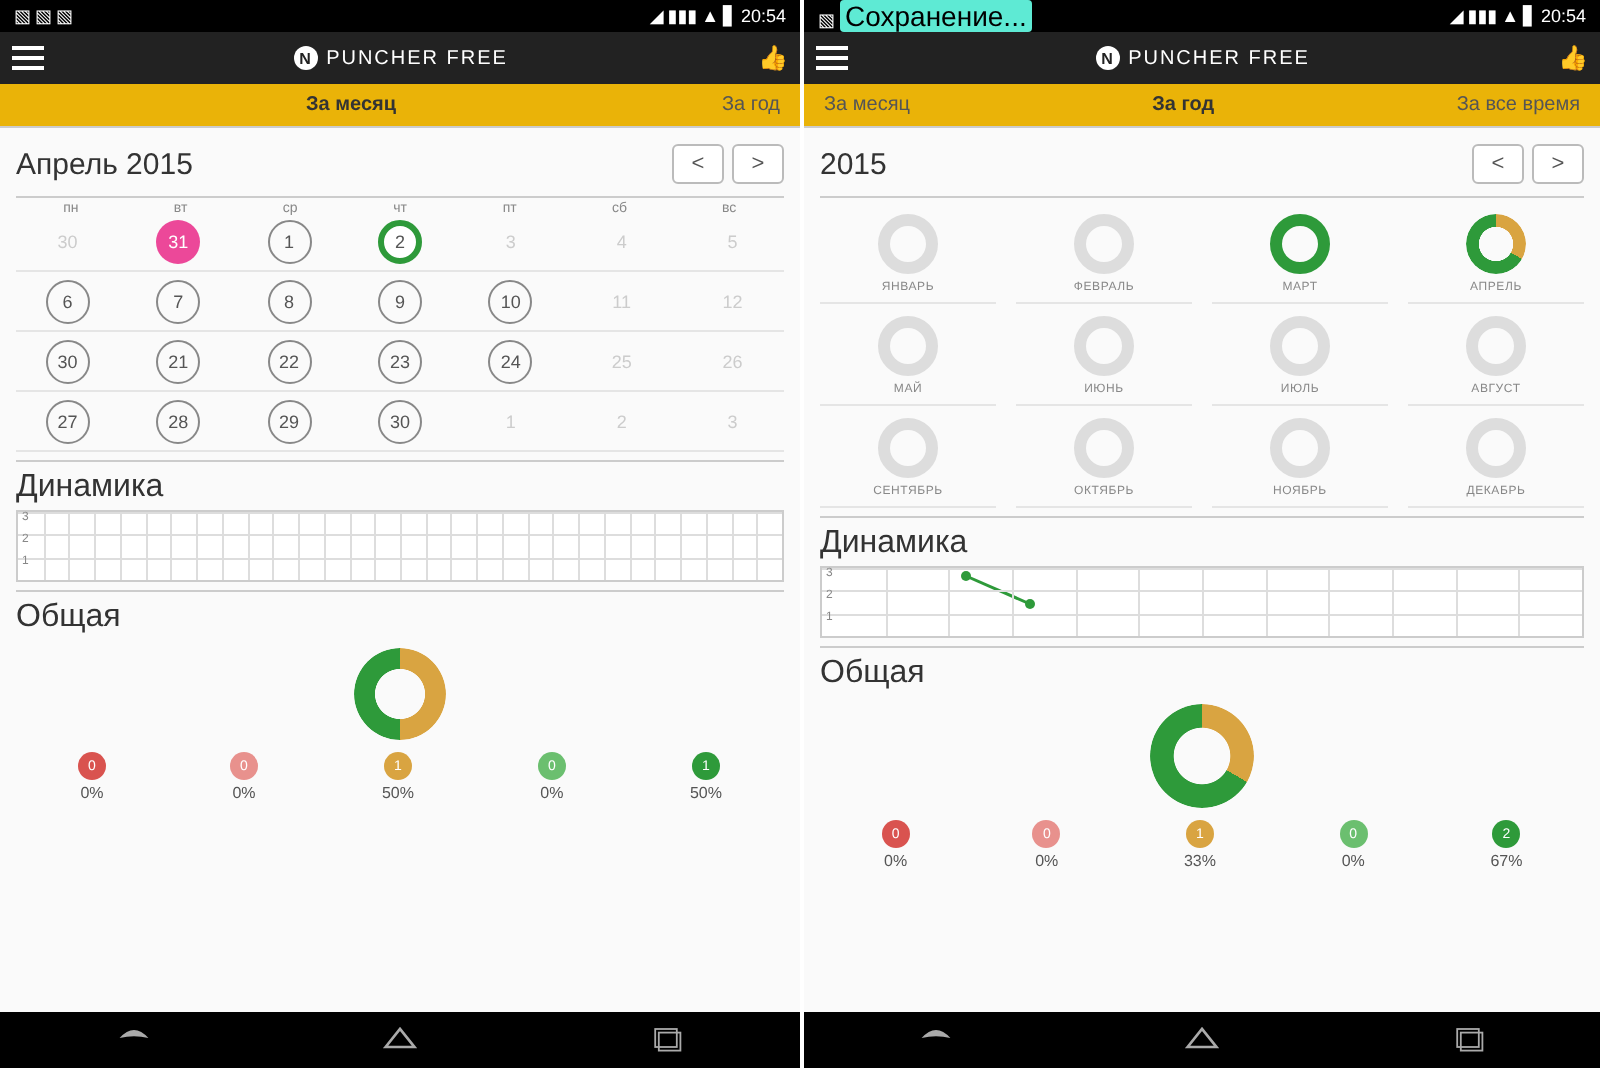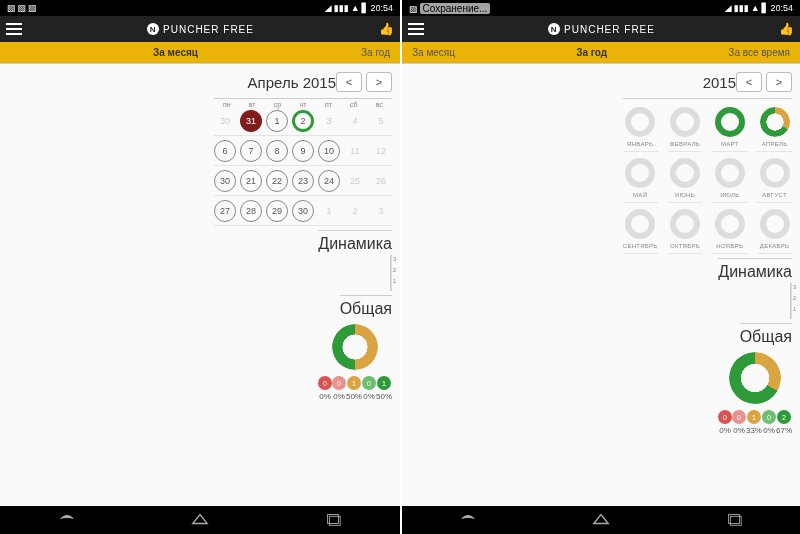--- a/index.html
+++ b/index.html
@@ -1,46 +1,46 @@
 <!DOCTYPE html>
 <html><head>
 <meta charset="utf-8">
 <style>
   * { box-sizing: border-box; margin: 0; padding: 0; font-family: Arial, sans-serif; }
   body { background: #1a1a1a; width: 800px; height: 534px; overflow: hidden; display: flex; }
   .device { width: 400px; height: 534px; background: #1a1a1a; position: relative; display: flex; flex-direction: column; }
   .device + .device { border-left: 2px solid #fff; }
   .status-bar { height: 16px; background: #000; display: flex; align-items: center; justify-content: space-between; padding: 0 6px; color: #fff; font-size: 9px; }
   .status-bar .left-icons span, .status-bar .right-icons span { margin: 0 1px; }
-  .status-bar .save { background: #a3a3a3; color: #000; font-size: 10px; padding: 0 3px; border-radius: 2px; }
+  .status-bar .save { background: #5eead4; color: #000; font-size: 14px; padding: 0 3px; border-radius: 2px; }
   .app-bar { height: 26px; background: #222; display: flex; align-items: center; color: #fff; padding: 0 6px; }
   .app-bar .menu-icon { width: 16px; height: 12px; display: flex; flex-direction: column; justify-content: space-between; }
   .app-bar .menu-icon div { height: 2px; background: #fff; }
   .app-bar .title-wrap { flex: 1; display: flex; align-items: center; justify-content: center; gap: 4px; font-size: 10px; letter-spacing: 1px; }
   .app-bar .logo { width: 12px; height: 12px; border-radius: 50%; background: #fff; display: flex; align-items: center; justify-content: center; color: #222; font-weight: bold; font-size: 8px; }
   .app-bar .like { font-size: 12px; }
   .tabs { height: 22px; background: #eab308; display: flex; align-items: center; font-size: 10px; color: #555; border-bottom: 1px solid #ccc; }
   .tabs .tab { flex: 0 0 auto; padding: 0 10px; height: 100%; display: flex; align-items: center; }
   .tabs .tab.active { font-weight: bold; color: #333; }
   .tabs .spacer { flex: 1; }
-  .content { flex: 1; background: #fafafa; overflow: hidden; display: flex; flex-direction: column; padding: 4px 8px; align-items: flex-end; }
+  .content { flex: 1; background: #fafafa; overflow: hidden; display: flex; flex-direction: column; padding: 4px 8px; }
   .header-row { display: flex; align-items: center; justify-content: space-between; padding: 4px 0 6px; }
   .header-row h2 { font-size: 15px; font-weight: normal; color: #333; }
   .nav-btns { display: flex; gap: 4px; }
   .nav-btn { width: 26px; height: 20px; border: 1px solid #bbb; border-radius: 3px; background: #fff; font-size: 11px; color: #555; display: flex; align-items: center; justify-content: center; cursor: pointer; }
   
   .cal { border-top: 1px solid #ccc; }
   .cal .dow { display: grid; grid-template-columns: repeat(7, 1fr); font-size: 7px; color: #888; padding: 2px 0; }
   .cal .dow div { text-align: center; }
   .cal .weeks { display: flex; flex-direction: column; gap: 4px; }
   .cal .week { display: grid; grid-template-columns: repeat(7, 1fr); gap: 4px; border-bottom: 1px solid #e5e5e5; padding-bottom: 3px; }
   .cal .day { width: 22px; height: 22px; margin: 0 auto; border-radius: 50%; display: flex; align-items: center; justify-content: center; font-size: 9px; color: #555; }
   .cal .day.outline { border: 1.5px solid #888; }
   .cal .day.faded { color: #ccc; }
-  .cal .day.orange { background: #7f1d1d; color: #fff; border: none; }
+  .cal .day.orange { background: #ec4899; color: #fff; border: none; }
   .cal .day.green { background: #fff; color: #555; border: 3px solid #2e9a3a; }
   
   .year-grid { display: grid; grid-template-columns: repeat(4, 1fr); gap: 6px 10px; border-top: 1px solid #ccc; padding-top: 8px; }
   .month-cell { display: flex; flex-direction: column; align-items: center; border-bottom: 1px solid #e5e5e5; padding-bottom: 4px; }
   .month-cell .ring { width: 30px; height: 30px; border-radius: 50%; border: 6px solid #ddd; position: relative; }
   .month-cell .ring.mar { border-color: #2e9a3a; }
   .month-cell .ring.apr { border-color: #2e9a3a; background: conic-gradient(#d9a441 0 120deg, #2e9a3a 120deg 360deg); -webkit-mask: radial-gradient(circle, transparent 40%, #000 41%); mask: radial-gradient(circle, transparent 40%, #000 41%); border: none; width: 30px; height: 30px; }
   .month-cell .mlabel { font-size: 6px; color: #888; margin-top: 4px; letter-spacing: 0.3px; }
   
   .section-title { font-size: 16px; color: #333; padding: 4px 0 2px; border-top: 1px solid #ccc; margin-top: 4px; }

